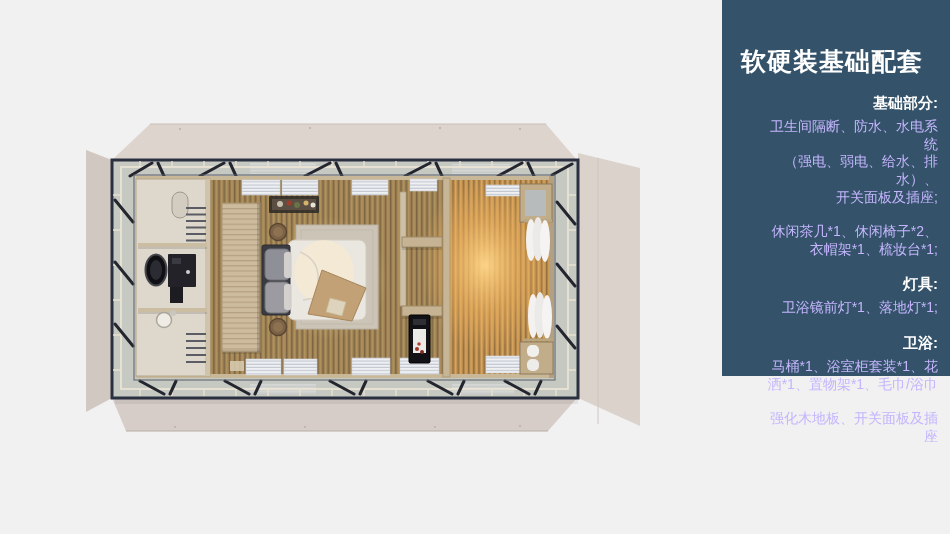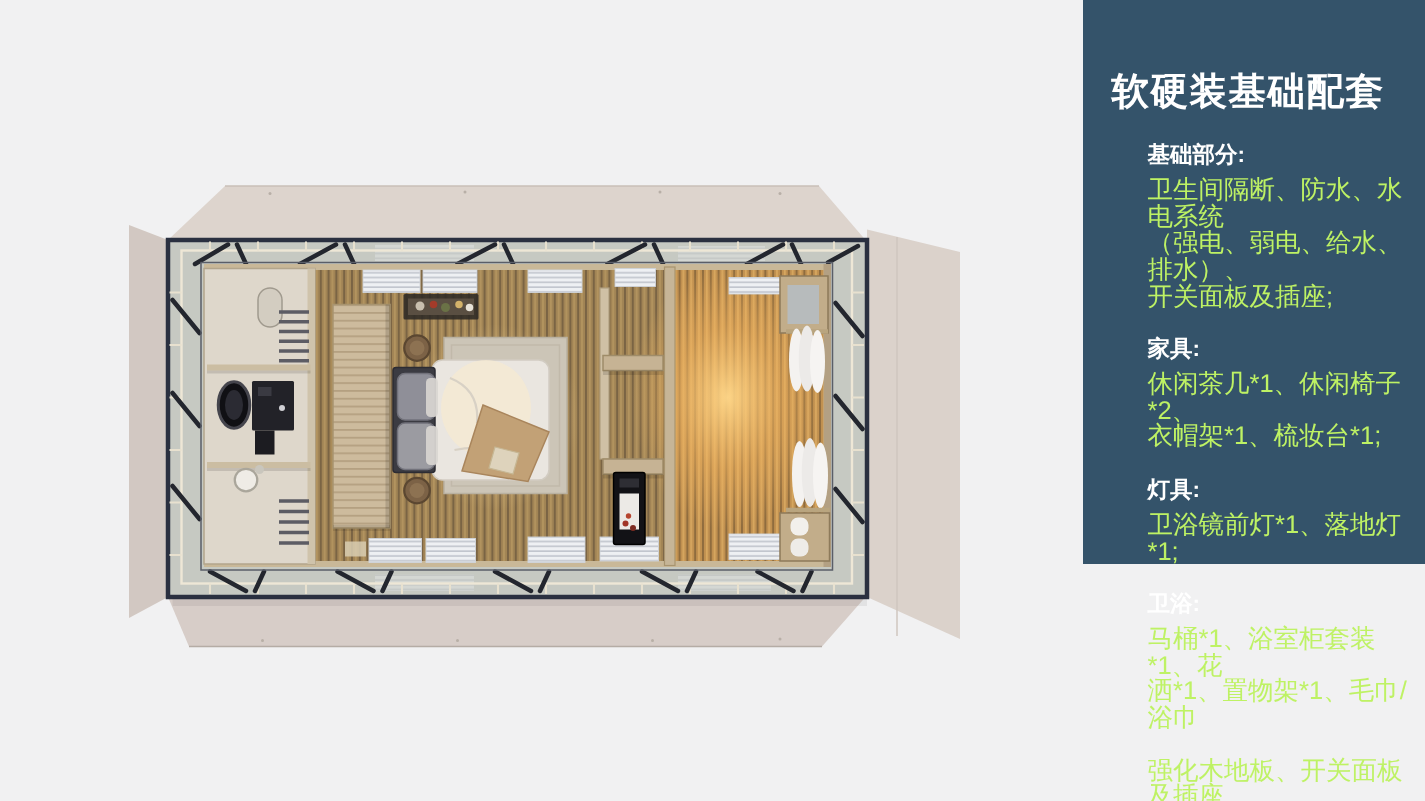--- a/index.html
+++ b/index.html
@@ -11,25 +11,25 @@
   .render-wrap{position:absolute;left:0;top:0;width:722px;height:534px;}
   .sidebar{
     position:absolute;left:722px;top:0;width:228px;height:376px;
     background:#34536a;color:#ffffff;box-sizing:border-box;
   }
   .sb-title{
     margin:0;padding:46px 10px 0 19px;
     font-size:25px;font-weight:bold;letter-spacing:1px;line-height:1.25;
     color:#ffffff;white-space:nowrap;
   }
-  .sb-section{margin:17px 12px 0 43px;}
+  .sb-section{margin:17px 12px 0 43px;text-align:right;}
   .sb-heading{
     display:block;font-size:15px;font-weight:bold;margin:0 0 5px 0;color:#ffffff;
   }
-  .sb-line{font-size:17px;line-height:17.6px;color:#bef264;}
+  .sb-line{font-size:14px;line-height:17.6px;color:#c4b5fd;}
 </style>
 </head>
 <body>
 
 <div class="slide">
 
   <div class="render-wrap">
     <svg width="722" height="534" viewBox="0 0 722 534">
       <defs>
         <pattern id="pat-wood" width="5.2" height="8" patternUnits="userSpaceOnUse">
@@ -239,21 +239,20 @@
     <h1 class="sb-title">软硬装基础配套</h1>
 
     <section class="sb-section">
       <span class="sb-heading">基础部分:</span>
       <div class="sb-line">卫生间隔断、防水、水电系统</div>
       <div class="sb-line">（强电、弱电、给水、排水）、</div>
       <div class="sb-line">开关面板及插座;</div>
     </section>
 
     <section class="sb-section">
-      <span class="sb-heading">家具:</span>
       <div class="sb-line">休闲茶几*1、休闲椅子*2、</div>
       <div class="sb-line">衣帽架*1、梳妆台*1;</div>
     </section>
 
     <section class="sb-section">
       <span class="sb-heading">灯具:</span>
       <div class="sb-line">卫浴镜前灯*1、落地灯*1;</div>
     </section>
 
     <section class="sb-section">

